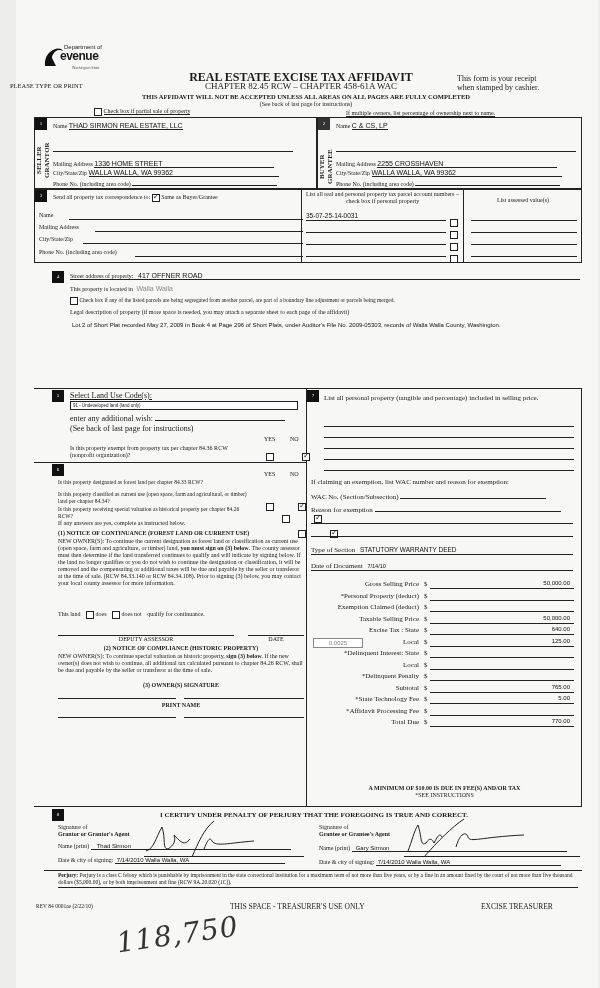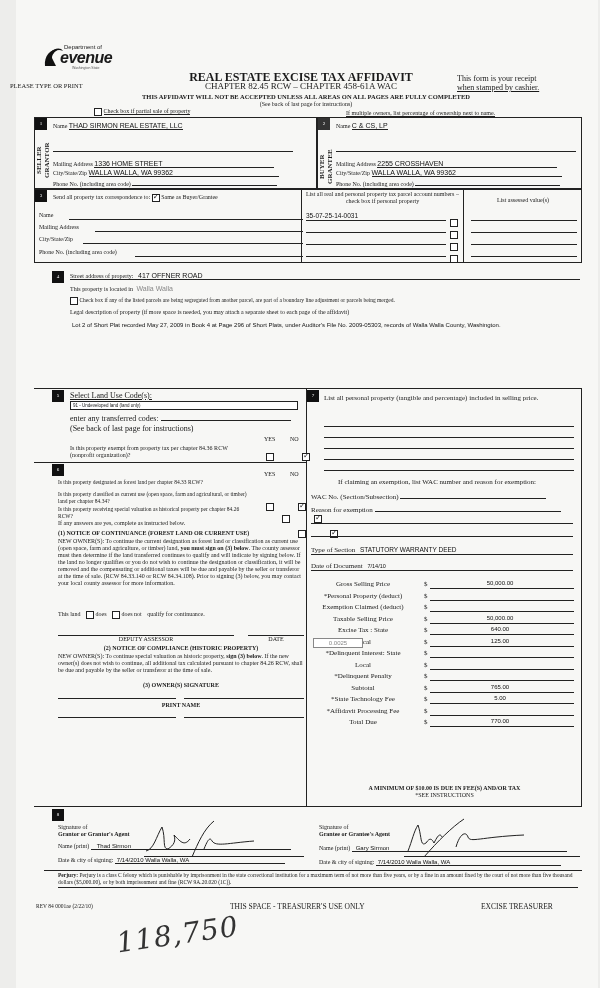--- a/index.html
+++ b/index.html
@@ -12,42 +12,42 @@
   .uline { border-bottom: 0.8px solid #222; }
   .box { border: 1px solid #222; }
   .chk { display: inline-block; width: 8px; height: 8px; border: 1px solid #222; background: #fff; position: relative; vertical-align: middle; }
   .chk.on::after { content: "✓"; position: absolute; left: 0px; top: -3px; font-size: 8px; font-family: "DejaVu Sans", sans-serif; }
   .num { display: inline-block; width: 12px; height: 12px; background: #111; color: #fff; font-size: 5px; text-align: center; line-height: 12px; }
   .t6 { font-size: 6px; }
   .t7 { font-size: 7px; }
   .t8 { font-size: 8px; }
   .b { font-weight: bold; }
   .c { text-align: center; }
-  .r { text-align: center; }
+  .r { text-align: right; }
   .vert { writing-mode: vertical-rl; transform: rotate(180deg); font-size: 7px; text-align: center; line-height: 8px; }
 </style>
 </head>
 <body>
 
 <div class="page">
 
   <div class="abs" style="left:26px;top:44px;width:70px;height:26px;">
     <svg width="22" height="22" viewBox="0 0 22 22" style="position:absolute;left:0;top:2px;">
       <path d="M3 20 C2 10 8 3 17 3 C13 5 10 8 10 12 L14 20 Z" fill="#111"></path>
       <path d="M9 6 C12 2 19 1 21 5 C17 3 13 4 11 8 Z" fill="#111"></path>
     </svg>
     <span class="abs sans" style="left:22px;top:0;font-size:6px;">Department of</span>
-    <span class="abs sans b" style="left:18px;top:5px;font-size:16px;letter-spacing:-0.5px;font-style:italic;">evenue</span>
+    <span class="abs sans b" style="left:18px;top:5px;font-size:12px;letter-spacing:-0.5px;">evenue</span>
     <span class="abs sans" style="left:30px;top:22px;font-size:3.5px;color:#555;">Washington State</span>
   </div>
   <div class="abs t7" style="left:-6px;top:82px;font-size:6.5px;">PLEASE TYPE OR PRINT</div>
   <div class="abs b c" style="left:150px;top:70px;width:270px;font-size:12px;">REAL ESTATE EXCISE TAX AFFIDAVIT</div>
   <div class="abs c" style="left:150px;top:81px;width:270px;font-size:9px;">CHAPTER 82.45 RCW – CHAPTER 458-61A WAC</div>
   <div class="abs" style="left:441px;top:74px;font-size:8px;">This form is your receipt</div>
-  <div class="abs" style="left:441px;top:83px;font-size:8px;text-decoration:underline;">when stamped by cashier.</div>
+  <div class="abs" style="left:441px;top:83px;font-size:8px;">when stamped by cashier.</div>
   <div class="abs b c" style="left:40px;top:93px;width:500px;font-size:6.5px;">THIS AFFIDAVIT WILL NOT BE ACCEPTED UNLESS ALL AREAS ON ALL PAGES ARE FULLY COMPLETED</div>
   <div class="abs c" style="left:140px;top:101px;width:300px;font-size:6px;">(See back of last page for instructions)</div>
   <div class="abs t6" style="left:78px;top:108px;">
     <span class="chk"></span>
     <span class="uline">Check box if partial sale of property</span>
   </div>
   <div class="abs t6 uline" style="left:330px;top:110px;">If multiple owners, list percentage of ownership next to name.</div>
 
   <div class="abs box" style="left:18px;top:117px;width:283px;height:72px;">
     <span class="abs num" style="left:0;top:0;">1</span>
@@ -150,21 +150,21 @@
     </div>
     <div class="abs t6" style="left:36px;top:42px;">Legal description of property (if more space is needed, you may attach a separate sheet to each page of the affidavit)</div>
     <div class="abs fill" style="left:38px;top:54px;width:470px;font-size:6px;line-height:8px;">Lot 2 of Short Plat recorded May 27, 2009 in Book 4 at Page 296 of Short Plats, under Auditor's File No. 2009-05303, records of Walla Walla County, Washington.</div>
   </div>
 
   <div class="abs" style="left:18px;top:388px;width:273px;height:418px;border-right:1px solid #222;border-top:1px solid #222;">
     <span class="abs num" style="left:18px;top:1px;">5</span>
     <div class="abs t8" style="left:36px;top:2px;text-decoration:underline;">Select Land Use Code(s):</div>
     <div class="abs box sans" style="left:36px;top:12px;width:228px;height:9px;font-size:4.5px;line-height:7px;padding-left:2px;background:#fff;">91 - Undeveloped land (land only)</div>
     <div class="abs t8" style="left:36px;top:24px;">
-      <span>enter any transferred codes:</span>
+      <span>enter any additional wish:</span>
       <span class="uline" style="display:inline-block;width:130px;height:8px;"></span>
     </div>
     <div class="abs t8" style="left:36px;top:35px;">(See back of last page for instructions)</div>
     <div class="abs t6" style="left:230px;top:47px;">YES</div>
     <div class="abs t6" style="left:256px;top:47px;">NO</div>
     <div class="abs t6" style="left:36px;top:56px;width:180px;line-height:7px;">Is this property exempt from property tax per chapter 84.36 RCW (nonprofit organization)?</div>
     <span class="abs chk" style="left:232px;top:58px;"></span>
     <span class="abs chk on" style="left:256px;top:58px;"></span>
 
     <div class="abs" style="left:0;top:73px;width:273px;border-top:1px solid #222;"></div>
@@ -204,21 +204,21 @@
   <div class="abs" style="left:291px;top:388px;width:275px;height:418px;border-top:1px solid #222;border-right:1px solid #222;">
     <span class="abs num" style="left:0;top:1px;">7</span>
     <div class="abs t7 b" style="left:17px;top:4px;width:250px;line-height:10px;font-weight:normal;">List all  personal property (tangible and percentage) included in selling price.</div>
     <div id="pp-lines">
         <div class="abs uline fill" style="left: 17px; top: 30px; width: 250px; height: 8px;"></div>
         <div class="abs uline fill" style="left: 17px; top: 41px; width: 250px; height: 8px;"></div>
         <div class="abs uline fill" style="left: 17px; top: 52px; width: 250px; height: 8px;"></div>
         <div class="abs uline fill" style="left: 17px; top: 63px; width: 250px; height: 8px;"></div>
         <div class="abs uline fill" style="left: 17px; top: 74px; width: 250px; height: 8px;"></div>
       </div>
-    <div class="abs t7" style="left:4px;top:89px;margin-left:27px;">If claiming an exemption, list WAC number and reason for exemption:</div>
+    <div class="abs t7" style="left:4px;top:89px;">If claiming an exemption, list WAC number and reason for exemption:</div>
     <div class="abs t7" style="left:4px;top:102px;">
       <span>WAC No. (Section/Subsection)</span>
       <span class="uline" style="display:inline-block;width:146px;height:8px;"></span>
     </div>
     <div class="abs t7" style="left:4px;top:115px;">
       <span>Reason for exemption</span>
       <span class="uline" style="display:inline-block;width:186px;height:8px;"></span>
     </div>
     <div class="abs uline" style="left:4px;top:134px;width:262px;"></div>
     <div class="abs uline" style="left:4px;top:147px;width:262px;"></div>
@@ -271,20 +271,21 @@
         <div class="abs t7" style="left: 117px; top: 329px;">$</div>
         <div class="abs fill uline r" style="left: 123px; top: 329px; width: 144px; height: 9px; font-size: 6px; padding-right: 4px;">770.00</div>
       </div>
     <div class="abs sans c" style="left:6px;top:249px;width:50px;height:10px;border:1px solid #888;font-size:6px;color:#888;line-height:9px;background:#fff;">0.0025</div>
     <div class="abs b c t6" style="left:0;top:396px;width:275px;">A MINIMUM OF $10.00 IS DUE IN FEE(S) AND/OR TAX</div>
     <div class="abs c t6" style="left:0;top:403px;width:275px;">*SEE INSTRUCTIONS</div>
   </div>
 
   <div class="abs" style="left:18px;top:806px;width:548px;height:80px;border-top:1px solid #222;">
     <span class="abs num" style="left:18px;top:2px;">8</span>
+    <div class="abs b c t7" style="left:90px;top:4px;width:380px;">I CERTIFY UNDER PENALTY OF PERJURY THAT THE FOREGOING IS TRUE AND CORRECT.</div>
     <div class="abs t6" style="left:24px;top:17px;">Signature of</div>
     <div class="abs t6 b" style="left:24px;top:24px;">Grantor or Grantor's Agent</div>
     <div class="abs uline" style="left:110px;top:32px;width:160px;height:18px;">
       <svg width="160" height="38" viewBox="0 0 160 38" style="position:absolute;left:0;top:-20px;">
         <path d="M2 32 C10 30 12 18 18 8 C22 20 18 30 24 30 C30 26 32 22 30 16 C36 22 40 28 46 20 M48 38 C54 24 60 10 70 2 M60 30 C64 20 66 18 68 22 C72 28 84 24 110 22" fill="none" stroke="#222" stroke-width="1"></path>
       </svg>
     </div>
     <div class="abs t6" style="left:24px;top:36px;">
       <span>Name (print)</span>
       <span class="fill uline" style="display:inline-block;width:200px;font-size:6px;padding-left:6px;">Thad Sirmon</span>

